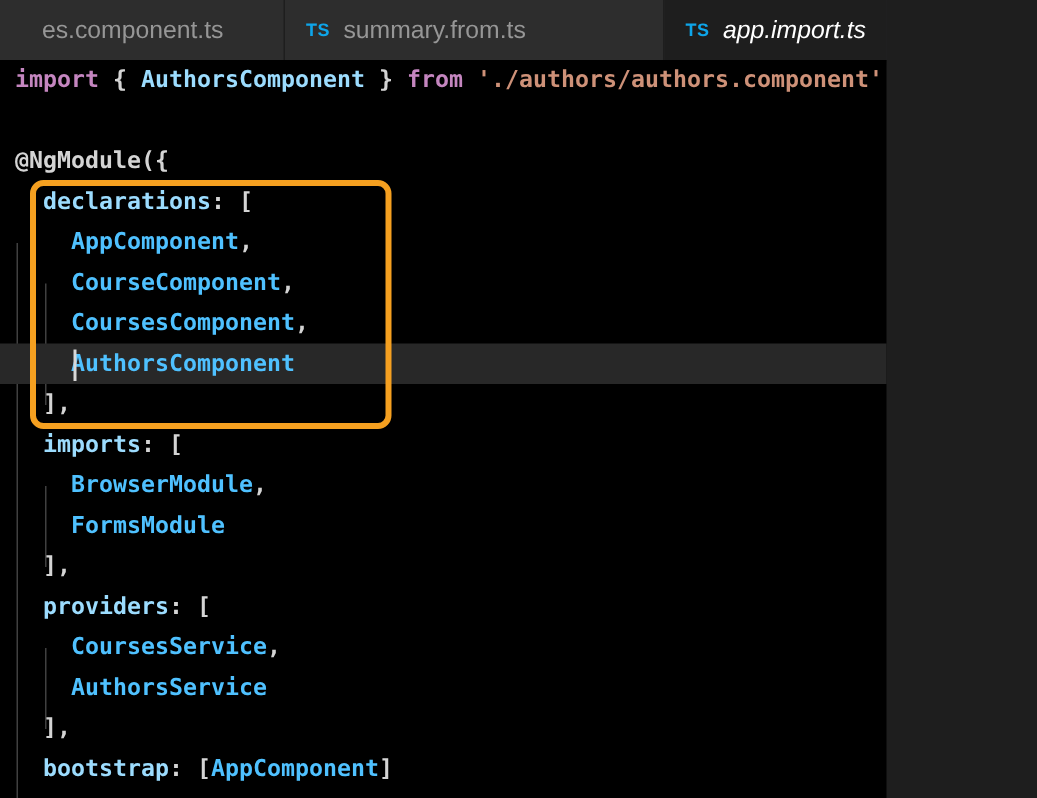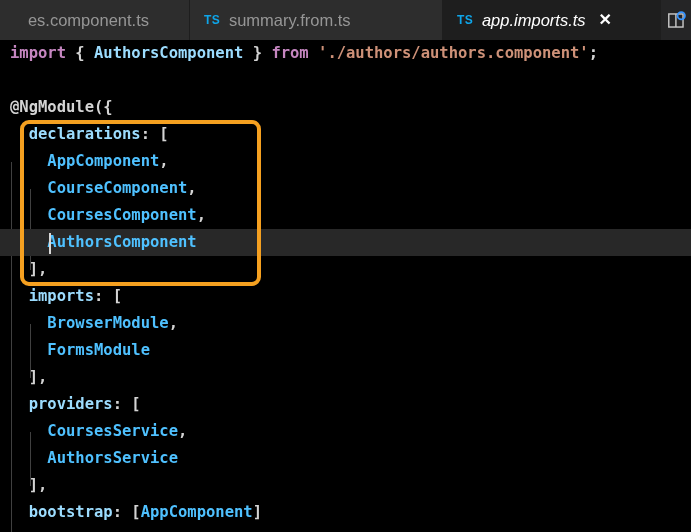--- a/index.html
+++ b/index.html
@@ -9,21 +9,21 @@
   }
   body {
     width: 691px;
     height: 532px;
     overflow: hidden;
     font-family: "Liberation Sans", sans-serif;
     -webkit-font-smoothing: antialiased;
   }
   #app {
     position: relative;
-    width: 691px;
+    width: 591px;
     height: 532px;
     background: #1e1e1e;
     overflow: hidden;
   }
 
   
   .tabbar {
     position: absolute;
     left: 0; top: 0;
     width: 691px;
@@ -178,21 +178,21 @@
       <span class="tab-label">es.component.ts</span>
     </div>
 
     <div class="tab middle">
       <span class="ts-badge">TS</span>
       <span class="tab-label">summary.from.ts</span>
     </div>
 
     <div class="tab active">
       <span class="ts-badge">TS</span>
-      <span class="tab-label">app.imports.ts</span>
+      <span class="tab-label">app.import.ts</span>
       <span class="tab-close">✕</span>
     </div>
 
     <div class="editor-actions">
       <div class="action-icon">
         <svg width="19" height="19" viewBox="0 0 16 16" aria-hidden="true">
           <rect x="1.5" y="2.5" width="12" height="11" fill="none" stroke="#c8c8c8" stroke-width="1.2"></rect>
           <line x1="7.5" y1="2.5" x2="7.5" y2="13.5" stroke="#c8c8c8" stroke-width="1.2"></line>
           <circle cx="12" cy="4" r="3.1" fill="none" stroke="#3794ff" stroke-width="1.5"></circle>
         </svg>

